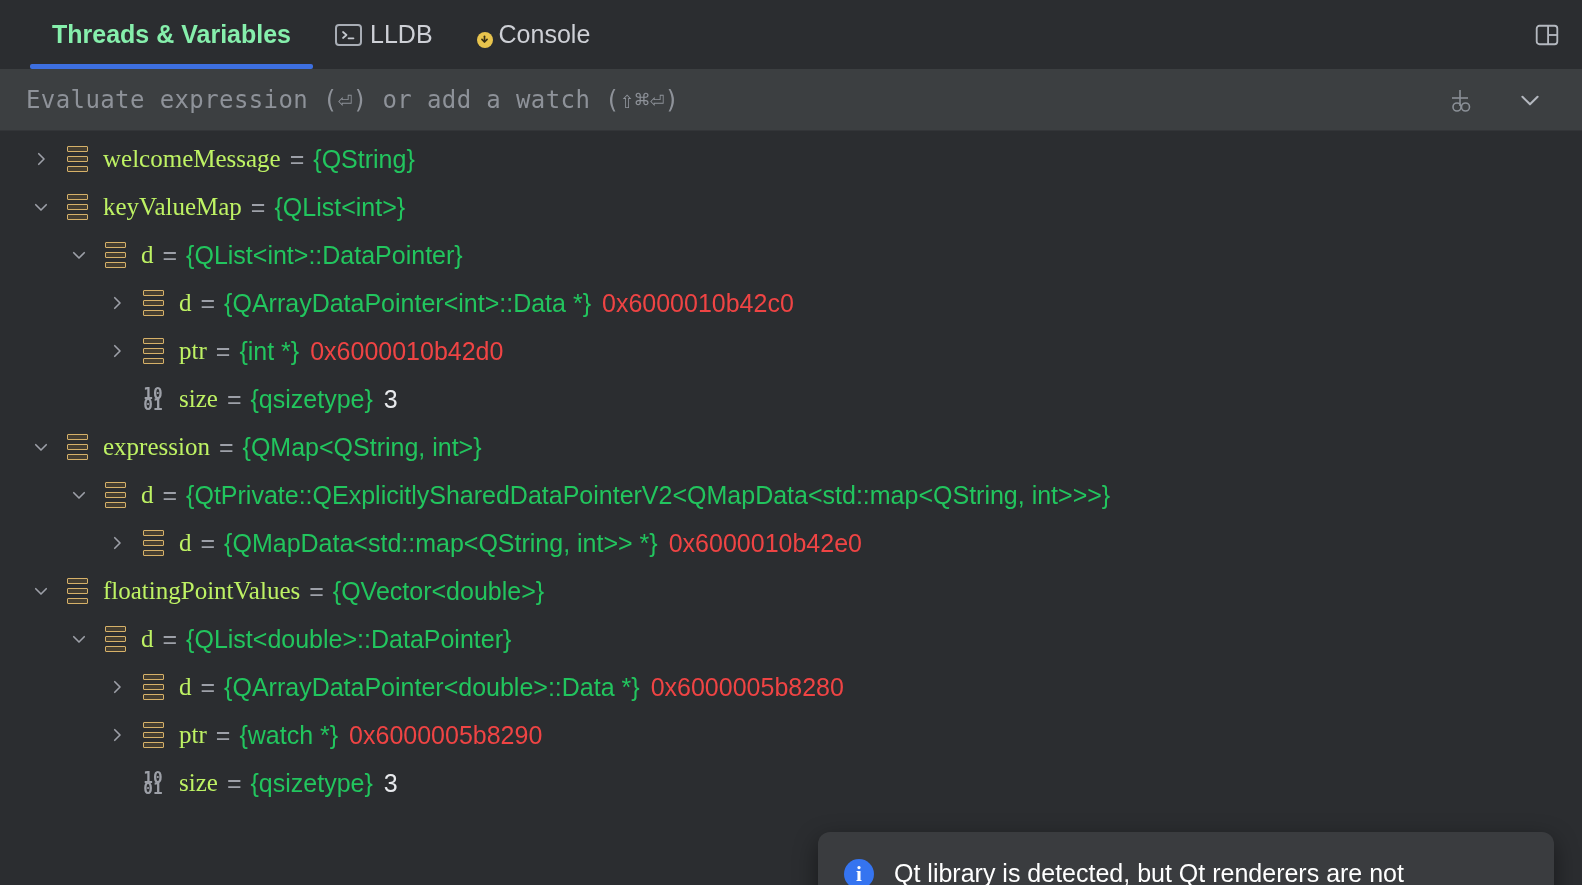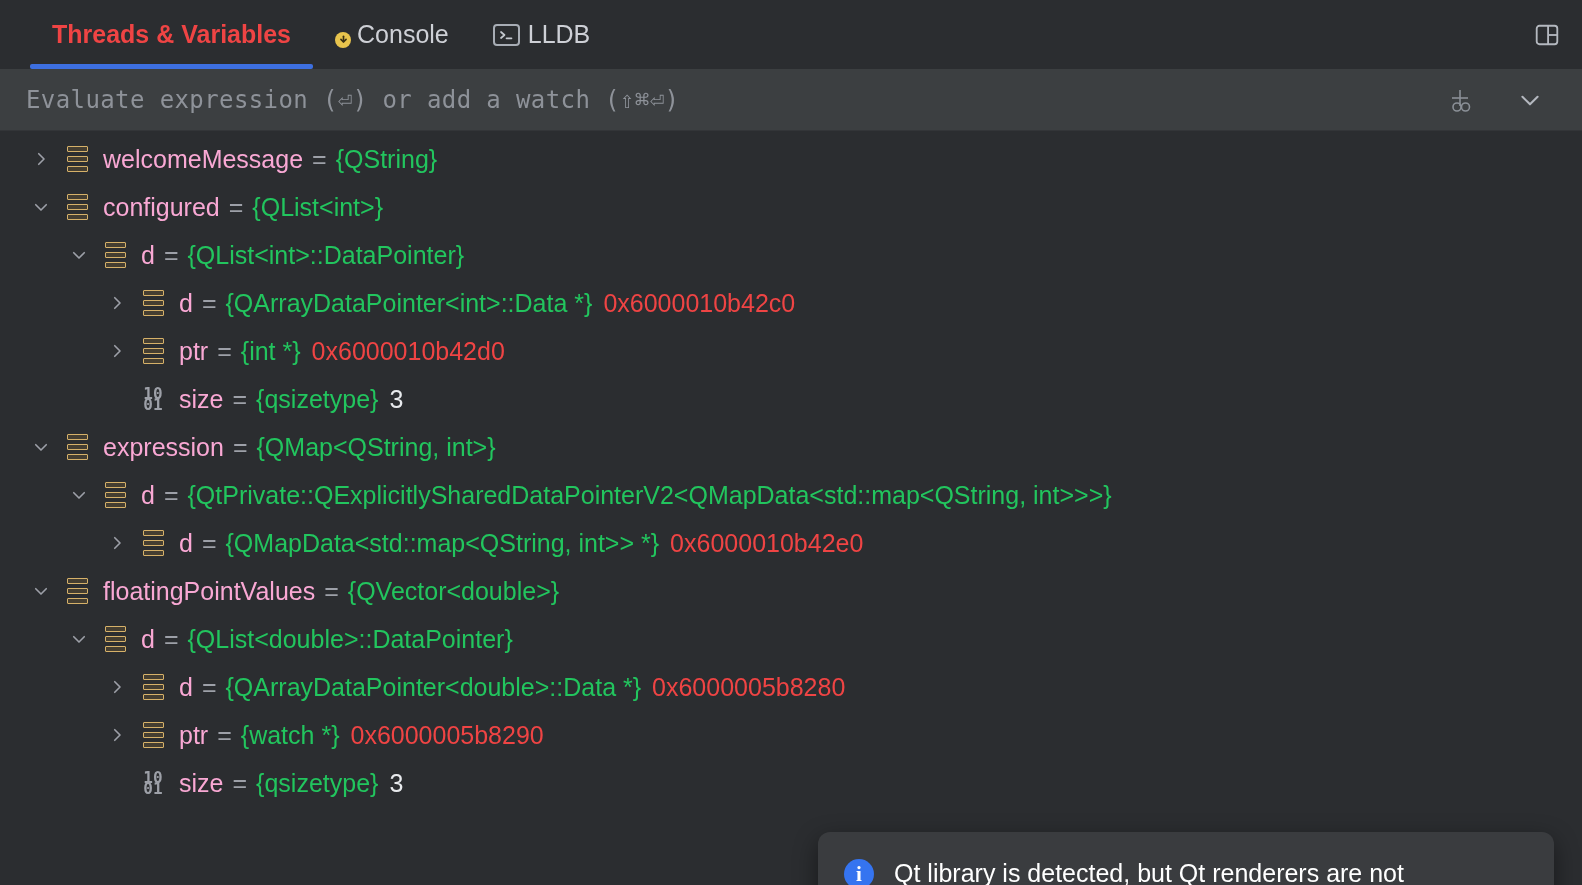--- a/index.html
+++ b/index.html
@@ -32,21 +32,21 @@
     gap: 8px;
     height: 69px;
     padding: 0 22px;
     font-size: 25px;
     color: #CED0D6;
     cursor: default;
     position: relative;
     white-space: nowrap;
   }
   .tab.active {
-    color: #ef4444;
+    color: #86efac;
     font-weight: bold;
   }
   .tab.active .tab-underline {
     position: absolute;
     left: 0;
     right: 0;
     bottom: 0;
     height: 5px;
     background: #3D6FE0;
     border-radius: 2px;
@@ -188,21 +188,21 @@
   .binary {
     font-family: "DejaVu Sans Mono", monospace;
     font-size: 16px;
     line-height: 11px;
     color: #9DA0A8;
     letter-spacing: 0px;
     text-align: center;
     font-weight: bold;
   }
 
-  .vname  { color: #f9a8d4; }
+  .vname  { color: #bef264; font-family: Liberation Serif, serif; }
   .veq    { color: #9DA0A8; padding: 0 9px; }
   .vtype  { color: #22c55e; }
   .vaddr  { color: #ef4444; padding-left: 11px; }
   .vval   { color: #E8EAED; padding-left: 11px; }
 
   
   .notification {
     position: absolute;
     left: 818px;
     top: 701px;
@@ -241,36 +241,36 @@
 </head>
 <body>
 
 <div class="tabbar">
   <div id="tabs-host" style="display:flex;align-items:center;">
       <div class="tab active">
         <span class="tab-label">Threads &amp; Variables</span>
         <span class="tab-underline"></span>
       </div>
       <div class="tab">
+        <span class="term-icon">
+          <svg width="19" height="14" viewBox="0 0 19 14" fill="none" stroke="#C4C8CE" stroke-width="1.7" stroke-linecap="round" stroke-linejoin="round">
+            <polyline points="4,4 7.5,7 4,10"></polyline>
+            <line x1="9.5" y1="10.3" x2="14.5" y2="10.3"></line>
+          </svg>
+        </span>
+        <span class="tab-label">LLDB</span>
+      </div>
+      <div class="tab">
         <span class="console-dot">
           <svg width="11" height="11" viewBox="0 0 12 12" fill="none" stroke="#3A3114" stroke-width="1.8" stroke-linecap="round" stroke-linejoin="round">
             <line x1="6" y1="2.5" x2="6" y2="8.5"></line>
             <polyline points="3.2,5.8 6,8.6 8.8,5.8"></polyline>
           </svg>
         </span>
         <span class="tab-label">Console</span>
-      </div>
-      <div class="tab">
-        <span class="term-icon">
-          <svg width="19" height="14" viewBox="0 0 19 14" fill="none" stroke="#C4C8CE" stroke-width="1.7" stroke-linecap="round" stroke-linejoin="round">
-            <polyline points="4,4 7.5,7 4,10"></polyline>
-            <line x1="9.5" y1="10.3" x2="14.5" y2="10.3"></line>
-          </svg>
-        </span>
-        <span class="tab-label">LLDB</span>
       </div>
     </div>
   <div class="panel-icon-wrap">
     <svg width="26" height="26" viewBox="0 0 24 24" fill="none" stroke="#B4B8BF" stroke-width="1.7">
       <rect x="2.5" y="3.5" width="19" height="17" rx="2.5"></rect>
       <line x1="13" y1="3.5" x2="13" y2="20.5"></line>
       <line x1="13" y1="12" x2="21.5" y2="12"></line>
     </svg>
   </div>
 </div>
@@ -321,21 +321,21 @@
             <polyline points="5,9 12,16 19,9"></polyline>
           </svg>
         </span>
         <span class="vicon">
           <span class="stack">
             <i></i>
             <i></i>
             <i></i>
           </span>
         </span>
-        <span class="vname">configured</span>
+        <span class="vname">keyValueMap</span>
         <span class="veq">=</span>
         <span class="vtype">{QList&lt;int&gt;}</span>
       </div>
       <div class="row">
         <span class="indent" style="width: 38px;"></span>
         <span class="twisty">
           <svg width="18" height="18" viewBox="0 0 24 24" fill="none" stroke="currentColor" stroke-width="2.2" stroke-linecap="round" stroke-linejoin="round">
             <polyline points="5,9 12,16 19,9"></polyline>
           </svg>
         </span>

